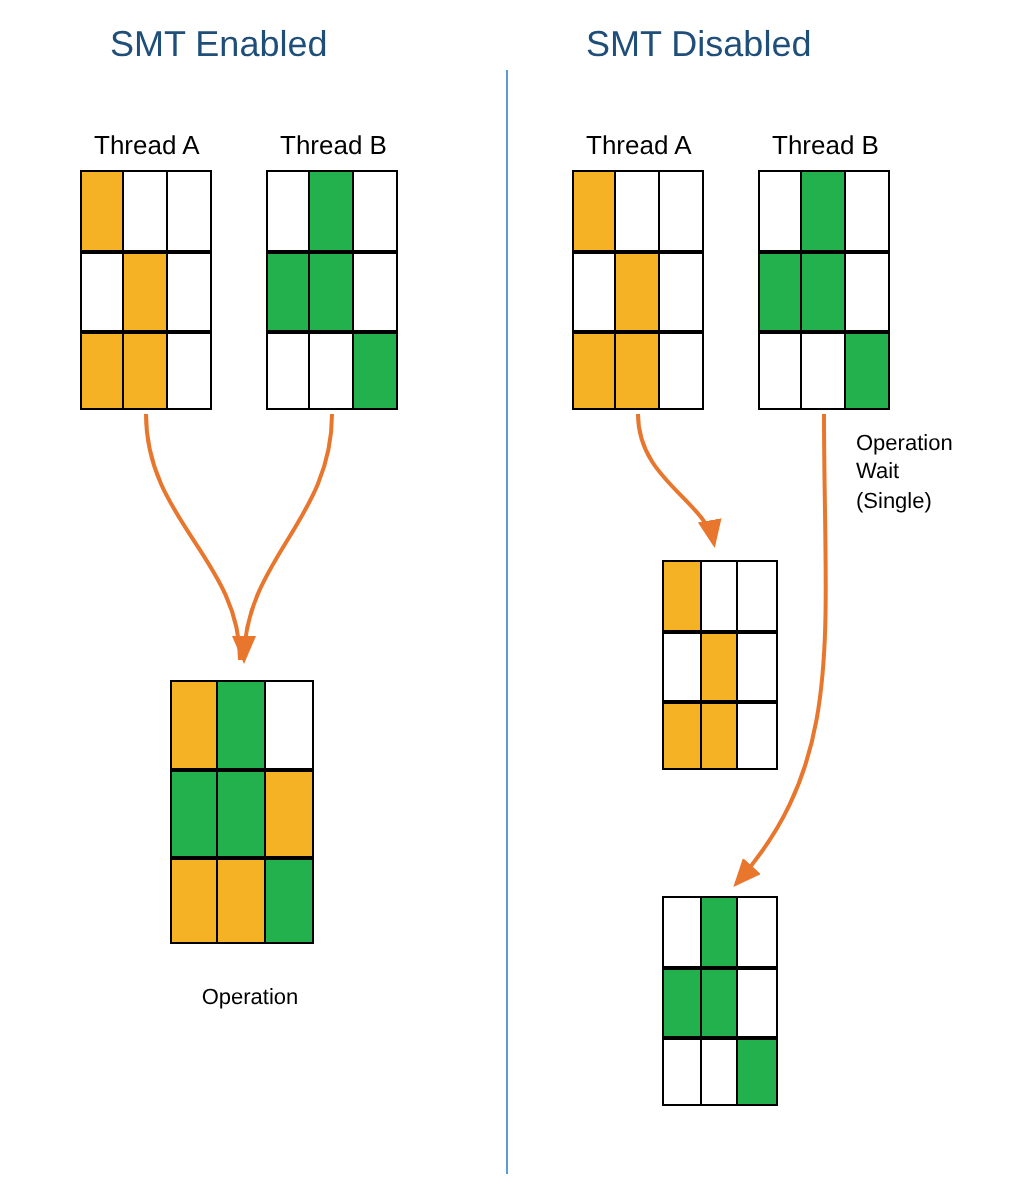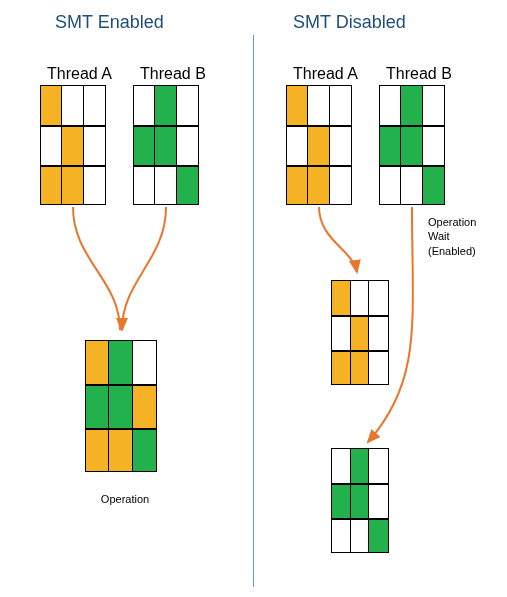--- a/index.html
+++ b/index.html
@@ -35,21 +35,21 @@
   .title {
     color: #1f4e79;
     font-size: 18px;
     font-weight: 400;
     position: absolute;
     top: 12px;
   }
   .title-left { left: 55px; }
   .title-right { left: 40px; }
   .thread-label {
-    font-size: 16px;
+    font-size: 13px;
     color: #000;
     position: absolute;
   }
   .grid {
     position: absolute;
     border: 1px solid #000;
     display: grid;
     grid-template-columns: repeat(3, 1fr);
     grid-template-rows: repeat(3, 1fr);
   }
@@ -198,21 +198,21 @@
         <div class="cell g sep-top"></div>
         <div class="cell w sep-top"></div>
       <div class="cell w sep-top"></div>
         <div class="cell w sep-top"></div>
         <div class="cell g sep-top"></div>
     </div>
 
     <div class="annot" style="left:175px; top:215px;">
       <span>Operation</span><br>
       <span>Wait</span><br>
-      <span>(Enabled)</span>
+      <span>(Single)</span>
     </div>
 
     <svg class="arrows" width="254" height="597">
       <defs>
         <marker id="ah2" markerWidth="10" markerHeight="10" refX="6" refY="3" orient="auto">
           <path d="M0,0 L7,3 L0,6 Z" fill="#e8762d"></path>
         </marker>
       </defs>
 
       <path d="M66,207 C66,240 100,250 104,272" stroke="#e8762d" stroke-width="2" fill="none" marker-end="url(#ah2)"></path>

